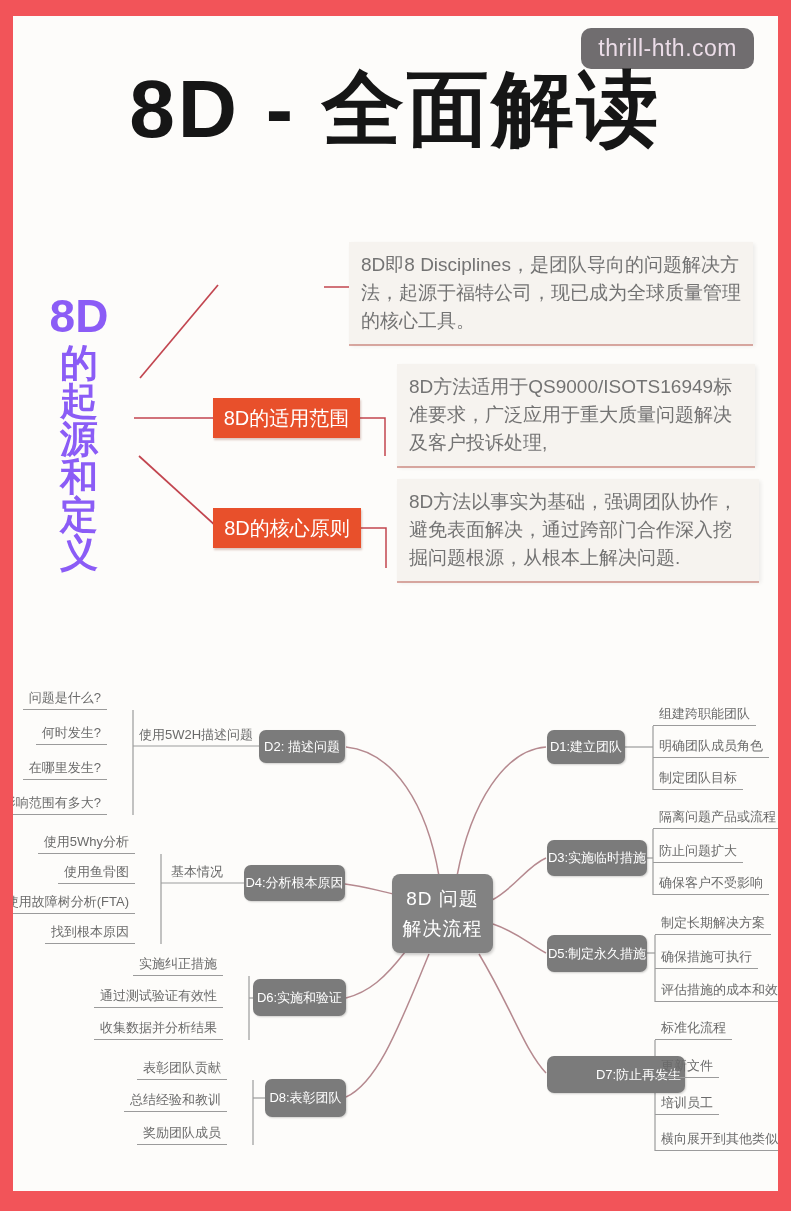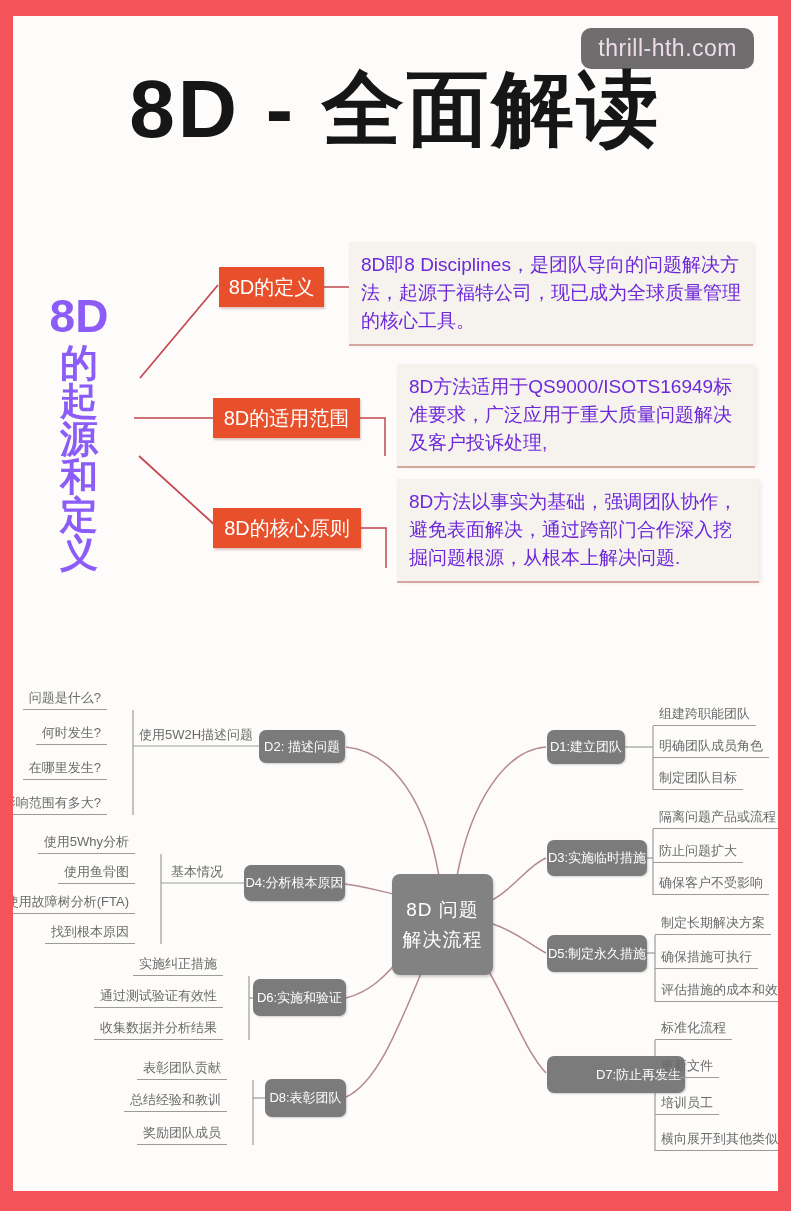--- a/index.html
+++ b/index.html
@@ -50,28 +50,28 @@
     position:absolute;
     background:#e8502b;color:#ffffff;
     display:flex;align-items:center;justify-content:center;
     font-size:20px;white-space:nowrap;
     box-shadow:1px 2px 2px rgba(120,40,20,0.25);
   }
   
   .para{
     position:absolute;
     background:#f6f3ef;
-    color:#6d28d9;
+    color:#737373;
     font-size:19px;line-height:28px;
     padding:9px 12px;
     box-shadow:0 2px 0 rgba(196,115,105,0.6), 2px 2px 4px rgba(0,0,0,0.07);
   }
   
   .center-node{
-    position:absolute;left:379px;top:858px;width:101px;height:101px;
+    position:absolute;left:379px;top:858px;width:101px;height:79px;
     background:#828282;color:#fff;border-radius:8px;
     display:flex;flex-direction:column;align-items:center;justify-content:center;
     font-size:19px;line-height:30px;letter-spacing:1px;
     box-shadow:1px 2px 3px rgba(0,0,0,0.2);
   }
   .dbox{
     position:absolute;
     background:#7b7b7b;color:#fff;border-radius:7px;
     display:flex;align-items:center;justify-content:center;
     font-size:13px;white-space:nowrap;
@@ -146,21 +146,20 @@
   <div class="side-label">
     <div class="lead">8D</div>
     <div class="ch">的</div>
     <div class="ch">起</div>
     <div class="ch">源</div>
     <div class="ch">和</div>
     <div class="ch">定</div>
     <div class="ch">义</div>
   </div>
 
-  <div class="red-tag" style="left:206px;top:251px;width:105px;height:40px;">8D的定义</div>
   <div class="red-tag" style="left:200px;top:382px;width:147px;height:40px;">8D的适用范围</div>
   <div class="red-tag" style="left:200px;top:492px;width:148px;height:40px;">8D的核心原则</div>
 
   <div class="para" style="left:336px;top:226px;width:380px;">8D即8 Disciplines，是团队导向的问题解决方法，起源于福特公司，现已成为全球质量管理的核心工具。</div>
   <div class="para" style="left:384px;top:348px;width:334px;">8D方法适用于QS9000/ISOTS16949标准要求，广泛应用于重大质量问题解决及客户投诉处理,</div>
   <div class="para" style="left:384px;top:463px;width:338px;">8D方法以事实为基础，强调团队协作，避免表面解决，通过跨部门合作深入挖掘问题根源，从根本上解决问题.</div>
 
   <div class="center-node">
     <span>8D 问题</span>
     <span>解决流程</span>

